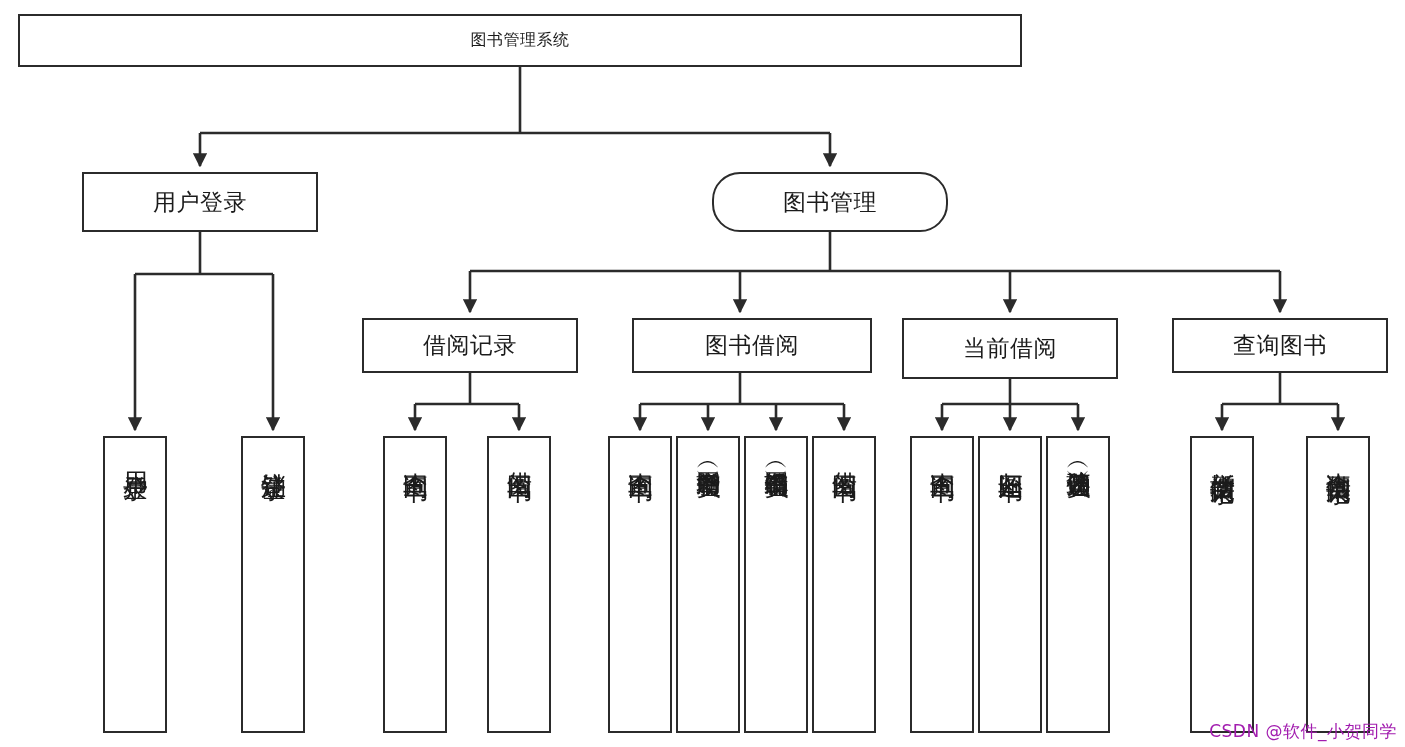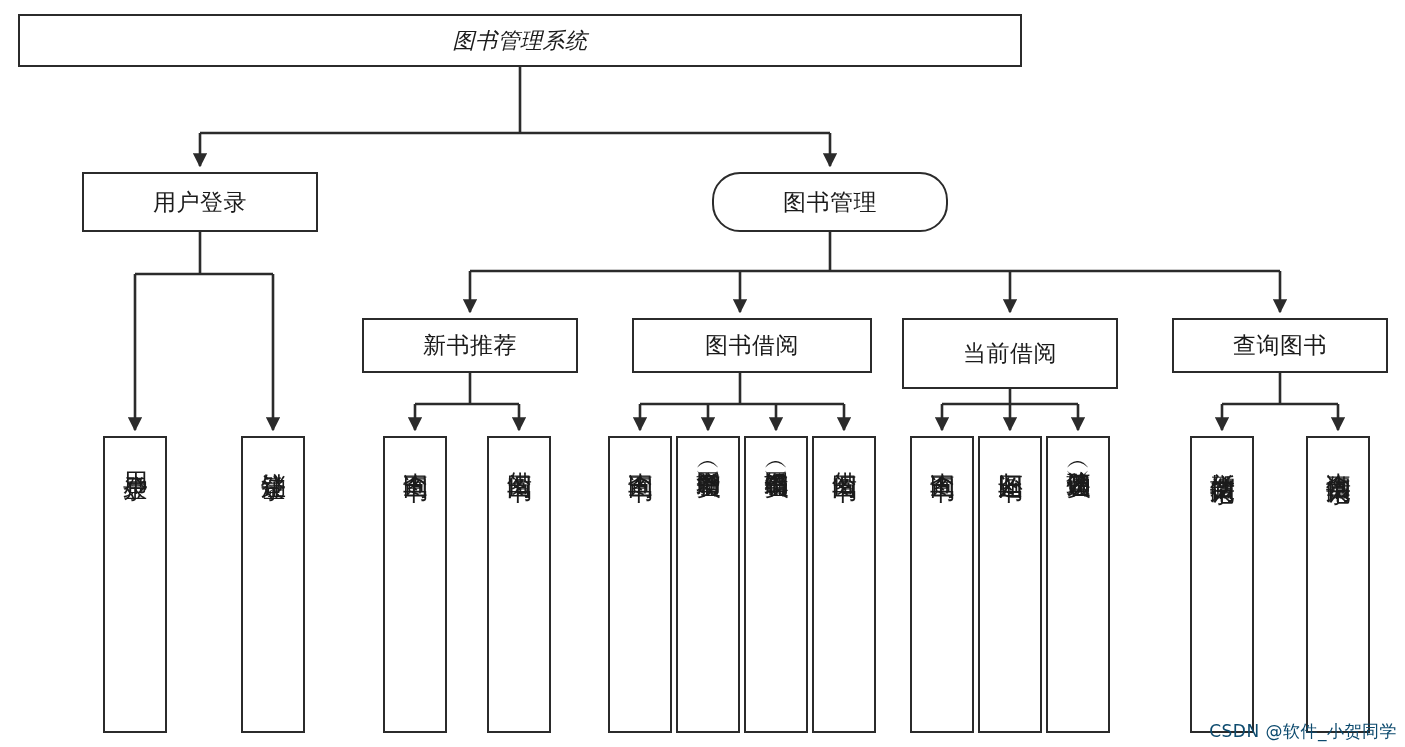--- a/index.html
+++ b/index.html
@@ -35,22 +35,21 @@
     align-items: center;
     justify-content: center;
     z-index: 2;
   }
   .node-label {
     color: #1b1b1b;
     letter-spacing: 0.5px;
     white-space: nowrap;
   }
   .node.root .node-label {
-    font-size: 22px;
-    font-style: italic;
+    font-size: 16px;
   }
   .node.level2 .node-label,
   .node.level3 .node-label {
     font-size: 23px;
   }
   .node.leaf {
     align-items: flex-start;
     padding-top: 14px;
   }
   .node.leaf .node-label {
@@ -63,21 +62,21 @@
   }
   .node.leaf.tall-text .node-label {
     font-size: 24px;
     letter-spacing: 0.5px;
   }
   #watermark {
     position: absolute;
     right: 8px;
     bottom: 4px;
     font-size: 17px;
-    color: #0c4a6e;
+    color: #a21caf;
     z-index: 5;
     white-space: nowrap;
     letter-spacing: 0.5px;
   }
 </style>
 </head>
 <body>
 
 <div id="diagram-root">
 
@@ -136,26 +135,26 @@
   </div>
 
   <div class="node level2" style="left:82px; top:172px; width:236px; height:60px;">
     <span class="node-label">用户登录</span>
   </div>
   <div class="node level2" style="left:712px; top:172px; width:236px; height:60px;border-radius:28px;">
     <span class="node-label">图书管理</span>
   </div>
 
   <div class="node level3" style="left:362px; top:318px; width:216px; height:55px;">
-    <span class="node-label">新书推荐</span>
+    <span class="node-label">借阅记录</span>
   </div>
   <div class="node level3" style="left:632px; top:318px; width:240px; height:55px;">
     <span class="node-label">图书借阅</span>
   </div>
-  <div class="node level3" style="left:902px; top:318px; width:216px; height:71px;">
+  <div class="node level3" style="left:902px; top:318px; width:216px; height:61px;">
     <span class="node-label">当前借阅</span>
   </div>
   <div class="node level3" style="left:1172px; top:318px; width:216px; height:55px;">
     <span class="node-label">查询图书</span>
   </div>
 
   <div class="node leaf" style="left:103px; top:436px; width:64px; height:297px;">
     <span class="node-label">用户登录</span>
   </div>
   <div class="node leaf" style="left:241px; top:436px; width:64px; height:297px;">

